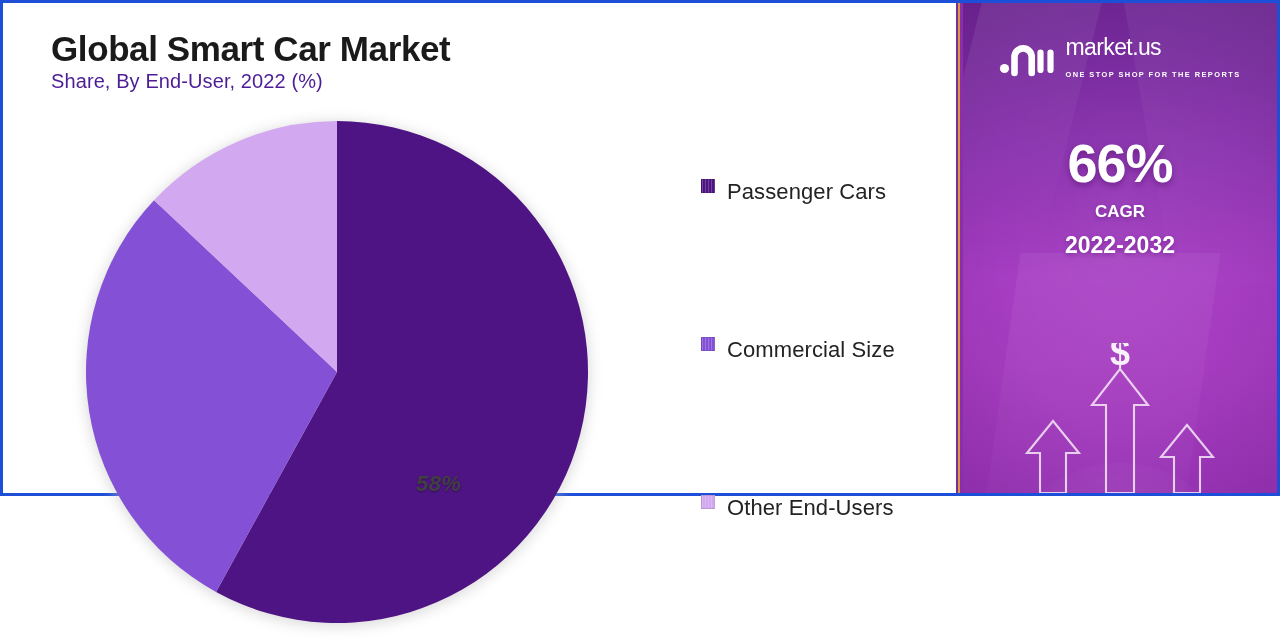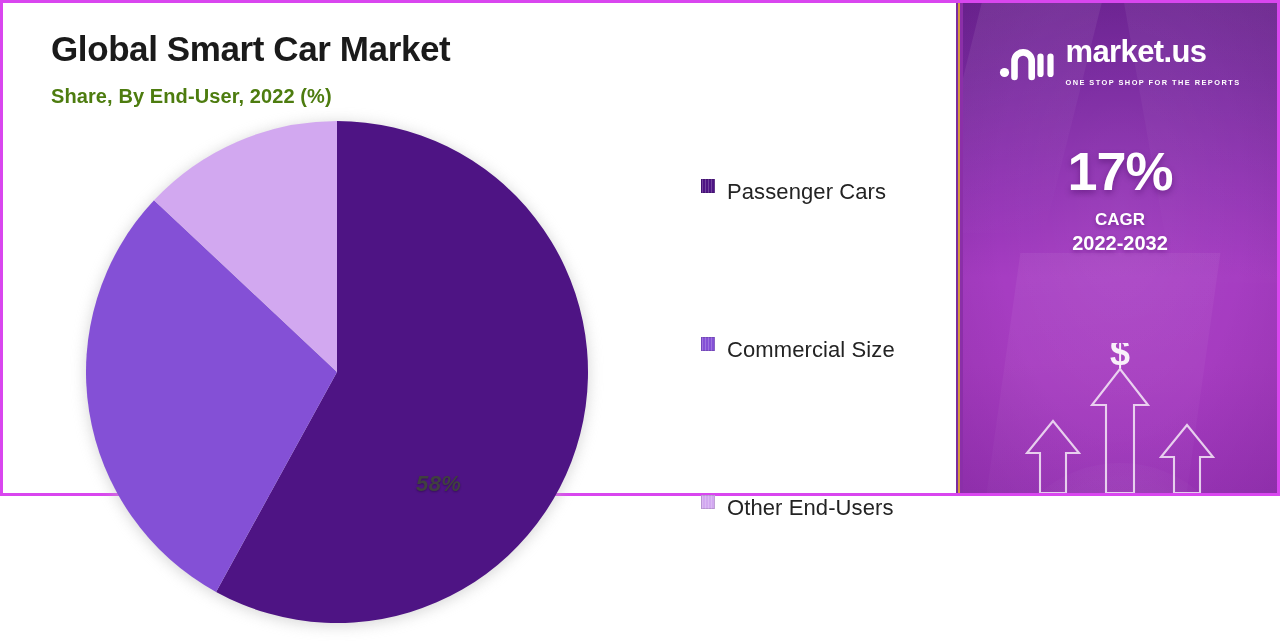--- a/index.html
+++ b/index.html
@@ -11,21 +11,21 @@
     background: #ffffff;
     font-family: "Liberation Sans", sans-serif;
     overflow: hidden;
   }
 
   #infographic {
     position: relative;
     width: 1280px;
     height: 496px;
     background: #ffffff;
-    border: 3px solid #d946ef;
+    border: 3px solid #1d4ed8;
     display: flex;
   }
 
   
   #chart-panel {
     position: relative;
     width: 952px;
     height: 100%;
     background: #ffffff;
     flex: 0 0 952px;
@@ -41,24 +41,24 @@
   #chart-title {
     font-size: 35px;
     font-weight: bold;
     color: #1a1a1a;
     letter-spacing: -0.4px;
     line-height: 1.12;
     white-space: nowrap;
   }
 
   #chart-subtitle {
-    margin-top: 17px;
+    margin-top: 2px;
     font-size: 20px;
-    font-weight: 700;
-    color: #4d7c0f;
+    font-weight: 400;
+    color: #4c1d95;
     letter-spacing: 0.1px;
     white-space: nowrap;
   }
 
   
   #pie-wrap {
     position: absolute;
     left: 78px;
     top: 113px;
     width: 512px;
@@ -213,22 +213,22 @@
     justify-content: center;
     gap: 10px;
     padding-top: 33px;
   }
 
   #logo-mark { flex: 0 0 auto; display: block; }
 
   #logo-text-wrap { display: flex; flex-direction: column; }
 
   #logo-wordmark {
-    font-size: 31px;
-    font-weight: bold;
+    font-size: 23px;
+    font-weight: normal;
     color: #ffffff;
     letter-spacing: -0.6px;
     line-height: 1;
   }
 
   #logo-tagline {
     margin-top: 12px;
     font-size: 7.4px;
     font-weight: bold;
     color: #ffffff;
@@ -263,21 +263,21 @@
   }
 
   #market-size-caption { margin-top: 13px; }
 
   #cagr-group { margin-top: 28px; }
 
   #cagr-value { font-size: 54px; letter-spacing: -1px; }
 
   #cagr-caption { margin-top: 11px; font-size: 17px; }
 
-  #cagr-period { margin-top: 0; font-size: 20px; }
+  #cagr-period { margin-top: 8px; font-size: 23px; }
 
   
   #arrows-graphic {
     position: absolute;
     z-index: 3;
     left: 50%;
     transform: translateX(-50%);
     bottom: 0;
     width: 250px;
     height: 150px;
@@ -350,21 +350,21 @@
         <div id="logo-tagline">ONE STOP SHOP FOR THE REPORTS</div>
       </div>
     </div>
 
     <div id="stats-block">
 
       <div>
       </div>
 
       <div id="cagr-group">
-        <div class="stat-value" id="cagr-value">17%</div>
+        <div class="stat-value" id="cagr-value">66%</div>
         <div class="stat-caption" id="cagr-caption">CAGR</div>
         <div class="stat-caption" id="cagr-period">2022-2032</div>
       </div>
 
     </div>
 
     <svg id="arrows-graphic" viewBox="0 0 250 150">
       <g stroke="#ffffff" stroke-width="2.1" fill="none" opacity="0.82">
         <path d="M125 26 L153 62 L139 62 L139 150 L111 150 L111 62 L97 62 Z"></path>
         <path d="M58 78 L84 110 L71 110 L71 150 L45 150 L45 110 L32 110 Z"></path>

